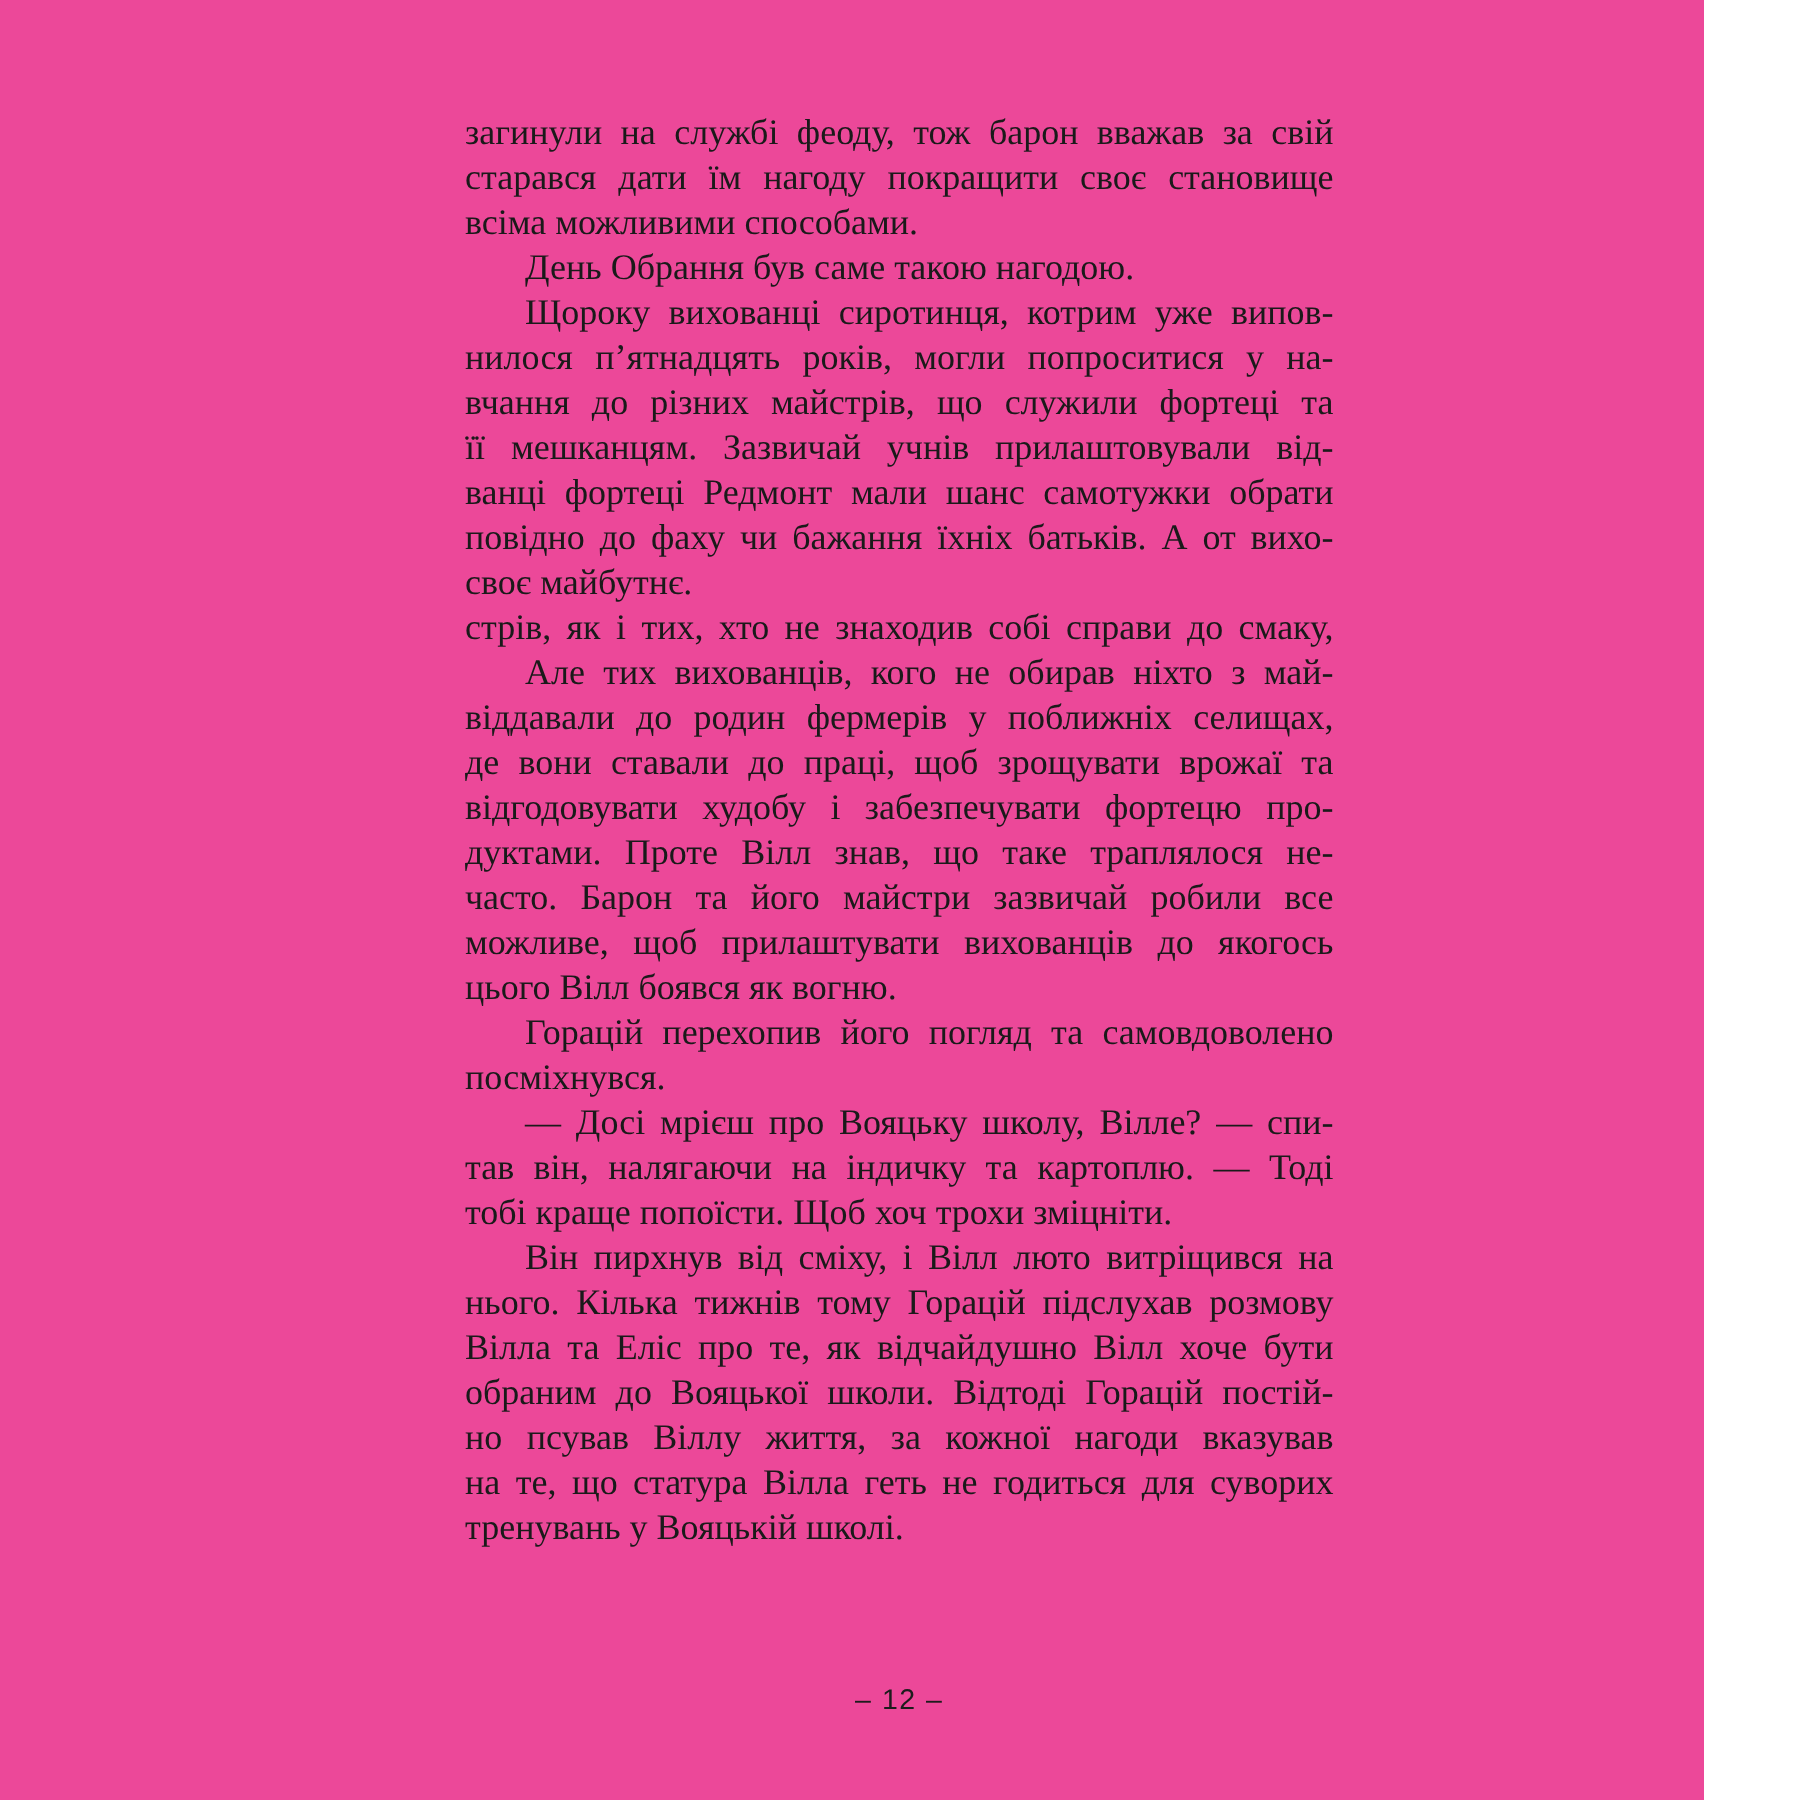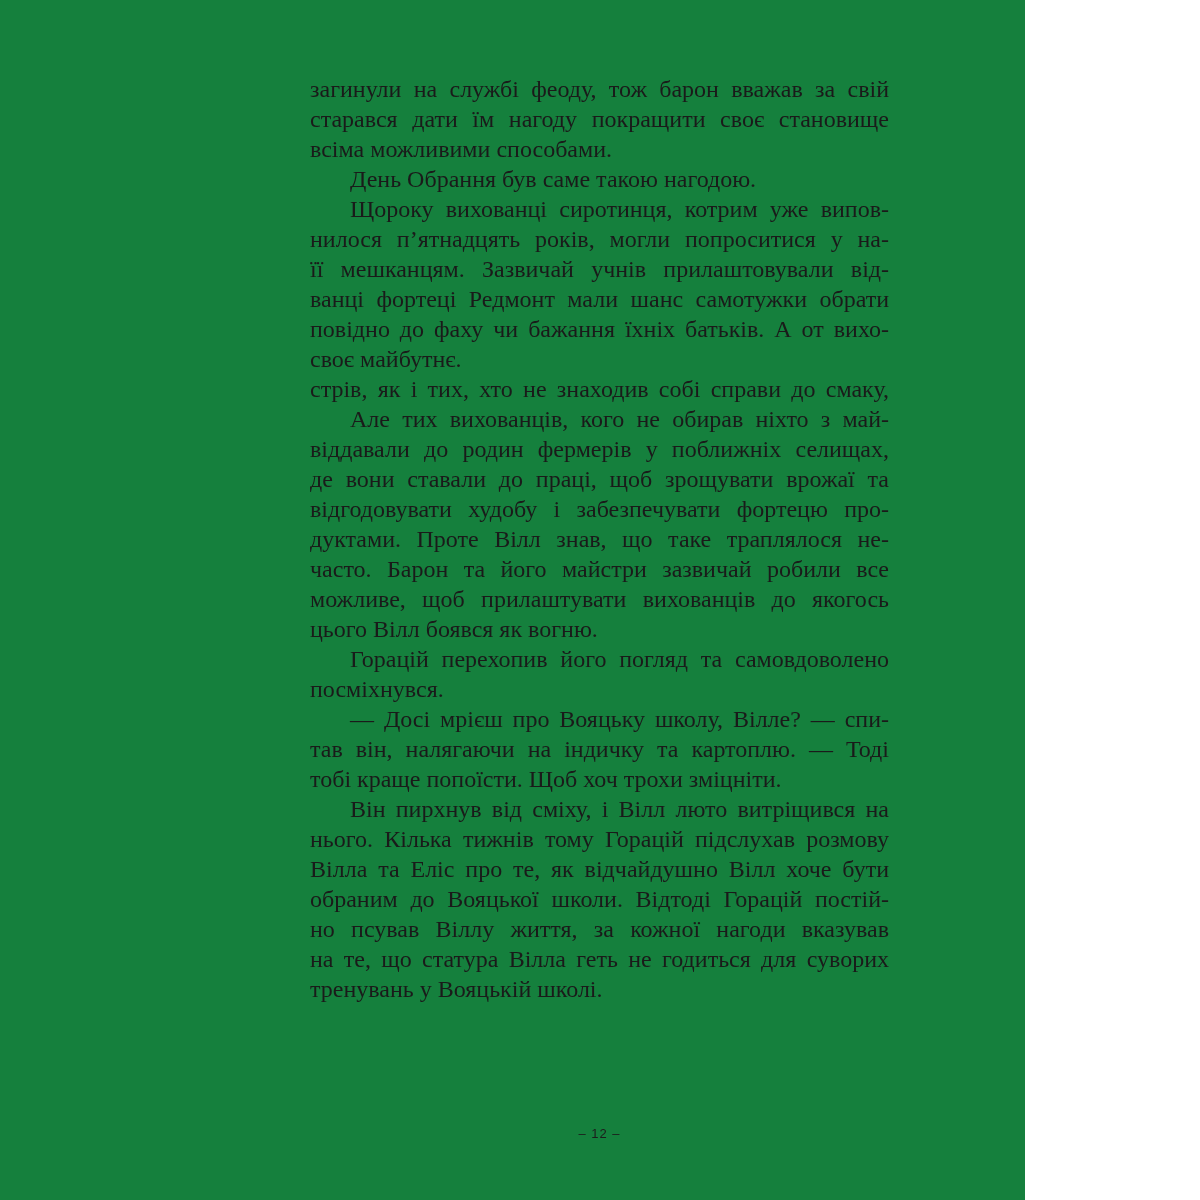--- a/index.html
+++ b/index.html
@@ -2,23 +2,23 @@
 <html><head>
 <meta charset="utf-8">
 <style>
   html, body {
     margin: 0;
     padding: 0;
     background: #ffffff;
   }
   .page {
     position: relative;
-    width: 1025px;
+    width: 1136px;
     height: 1200px;
-    background: #15803d;
+    background: #ec4899;
     overflow: hidden;
     font-family: "Liberation Serif", "DejaVu Serif", serif;
     color: #1a1a1a;
   }
   .text-block {
     position: absolute;
     left: 310px;
     top: 74px;
     width: 579px;
   }
@@ -42,21 +42,21 @@
     text-align: center;
     text-align-last: left;
   }
   .folio {
     position: absolute;
     left: 310px;
     top: 1122px;
     width: 579px;
     text-align: center;
     font-family: "Liberation Sans", "DejaVu Sans", sans-serif;
-    font-size: 13px;
+    font-size: 19px;
     line-height: 24px;
     letter-spacing: 1px;
     color: #1c1c1c;
   }
 </style>
 </head>
 <body>
 
 <div class="page">
   <div class="text-block" id="text-block">
@@ -64,20 +64,21 @@
         <div class="line">загинули на службі феоду, тож барон вважав за свій</div>
         <div class="line">старався дати їм нагоду покращити своє становище</div>
         <div class="line end">всіма можливими способами.</div>
       </div>
       <div class="paragraph">
         <div class="line indent end">День Обрання був саме такою нагодою.</div>
       </div>
       <div class="paragraph">
         <div class="line indent">Щороку вихованці сиротинця, котрим уже випов-</div>
         <div class="line">нилося п’ятнадцять років, могли попроситися у на-</div>
+        <div class="line">вчання до різних майстрів, що служили фортеці та</div>
         <div class="line">її мешканцям. Зазвичай учнів прилаштовували від-</div>
         <div class="line">ванці фортеці Редмонт мали шанс самотужки обрати</div>
         <div class="line">повідно до фаху чи бажання їхніх батьків. А от вихо-</div>
         <div class="line end">своє майбутнє.</div>
       </div>
       <div class="paragraph">
         <div class="line">стрів, як і тих, хто не знаходив собі справи до смаку,</div>
         <div class="line indent">Але тих вихованців, кого не обирав ніхто з май-</div>
         <div class="line">віддавали до родин фермерів у поближніх селищах,</div>
         <div class="line">де вони ставали до праці, щоб зрощувати врожаї та</div>

